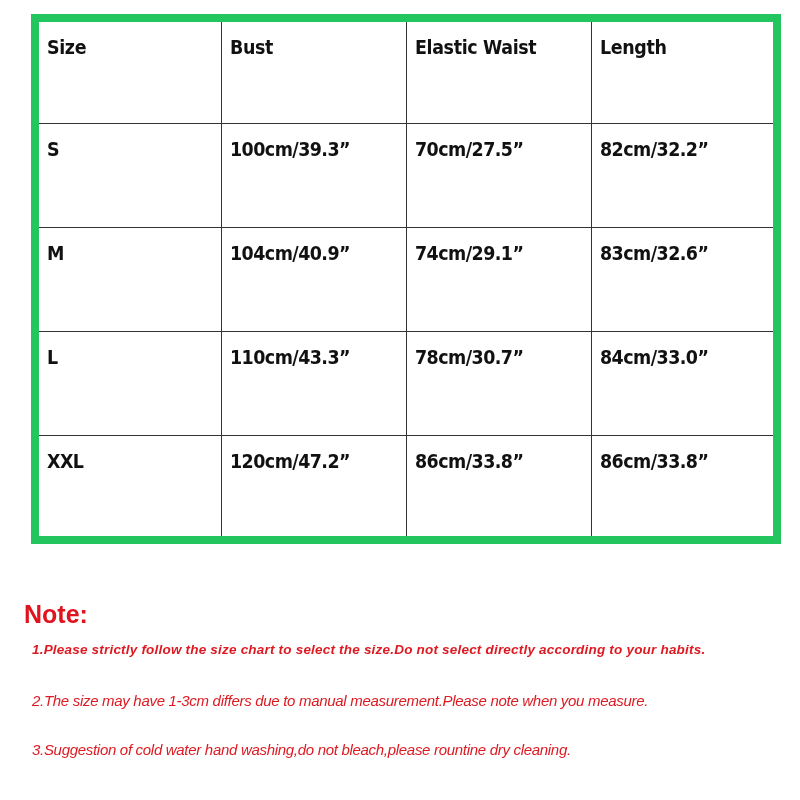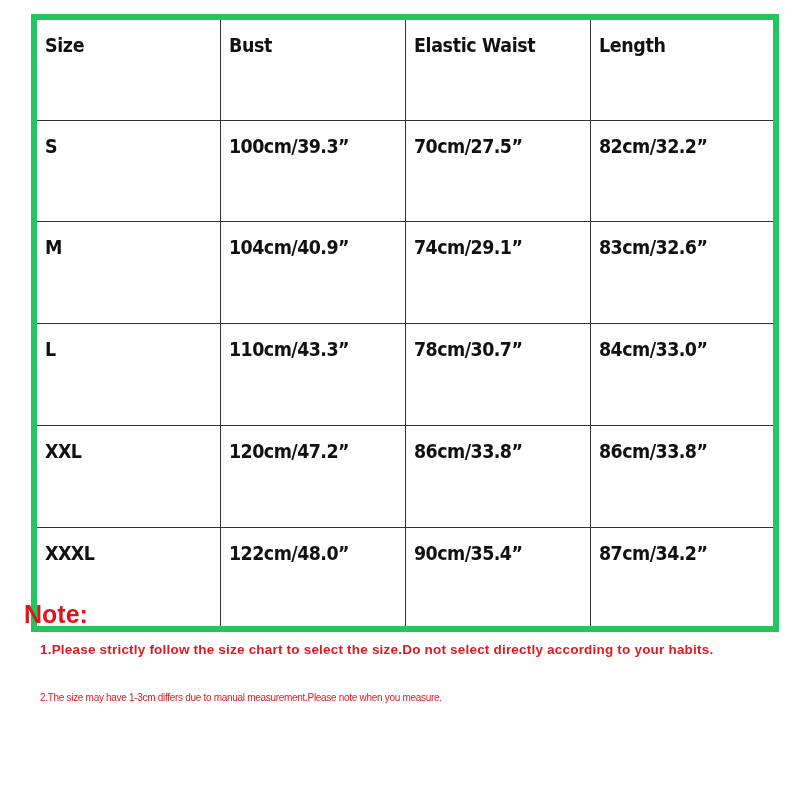--- a/index.html
+++ b/index.html
@@ -12,24 +12,24 @@
       height: 800px;
       position: relative;
       overflow: hidden;
       font-family: "Liberation Sans", sans-serif;
     }
     .size-table {
       position: absolute;
       left: 31px;
       top: 14px;
       width: 742px;
-      height: 618px;
+      height: 530px;
       border-collapse: collapse;
       table-layout: fixed;
-      border: 6px solid #22c55e;
+      border: 8px solid #22c55e;
     }
     .size-table td, .size-table th {
       border: 1.5px solid #333333;
       vertical-align: top;
       text-align: left;
       padding: 14px 0 0 8px;
       font-family: "DejaVu Sans", sans-serif;
       font-weight: bold;
       font-size: 19px;
       color: #111111;
@@ -66,24 +66,25 @@
       margin: 2px 0 12px 0;
       line-height: 32px;
     }
     .note-line {
       font-family: "Liberation Sans", sans-serif;
       font-weight: bold;
       font-size: 13.5px;
       color: #dd1a22;
       white-space: nowrap;
       position: absolute;
-      left: 16px;
+      left: 8px;
+      font-style: italic;
     }
     .note-line.n1 { top: 46px; letter-spacing: 0.2px; }
-    .note-line.n2 { top: 96px; font-weight: normal; font-size: 10px; letter-spacing: -0.3px; }
+    .note-line.n2 { top: 96px; font-weight: normal; font-size: 15px; letter-spacing: -0.3px; }
     .note-line.n3 { top: 145px; font-weight: normal; font-size: 15px; letter-spacing: -0.3px; }
   </style>
 </head>
 <body>
 
 <table class="size-table">
   <colgroup>
     <col style="width:186px">
     <col style="width:185px">
     <col style="width:185px">
@@ -113,26 +114,21 @@
     <td><span class="cell-text">110cm/43.3”</span></td>
     <td><span class="cell-text">78cm/30.7”</span></td>
     <td><span class="cell-text">84cm/33.0”</span></td>
   </tr>
   <tr>
     <td class="size-cell"><span class="cell-text">XXL</span></td>
     <td><span class="cell-text">120cm/47.2”</span></td>
     <td><span class="cell-text">86cm/33.8”</span></td>
     <td><span class="cell-text">86cm/33.8”</span></td>
   </tr>
-  <tr>
-    <td class="size-cell"><span class="cell-text">XXXL</span></td>
-    <td><span class="cell-text">122cm/48.0”</span></td>
-    <td><span class="cell-text">90cm/35.4”</span></td>
-    <td><span class="cell-text">87cm/34.2”</span></td>
-  </tr>
 </tbody>
   </table>
 
 <div class="notes">
   <div class="note-title">Note:</div>
   <div class="note-line n1">1.Please strictly follow the size chart to select the size.Do not select directly according to your habits.</div>
   <div class="note-line n2">2.The size may have 1-3cm differs due to manual measurement.Please note when you measure.</div>
+  <div class="note-line n3">3.Suggestion of cold water hand washing,do not bleach,please rountine dry cleaning.</div>
 </div>
 
 </body></html>

